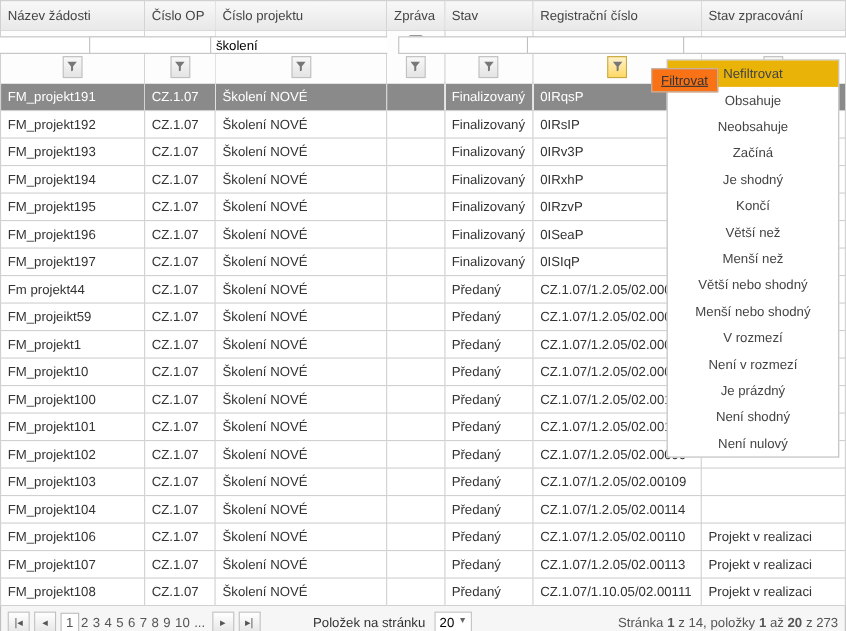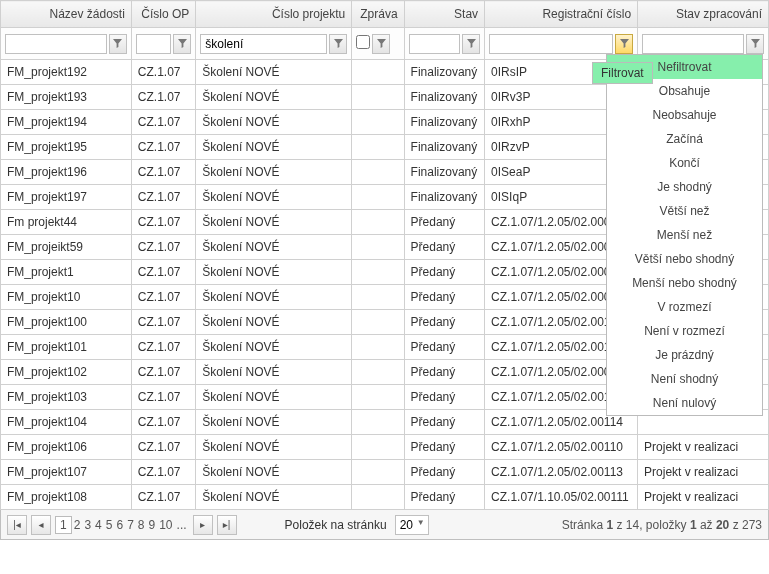--- a/index.html
+++ b/index.html
@@ -20,33 +20,34 @@
   .grid th, .grid td {
     border: 1px solid #d0d0d0;
     padding: 0;
     vertical-align: middle;
     position: relative;
   }
   .header-row th {
     background: linear-gradient(#f8f8f8, #e8e8e8);
     color: #444;
     font-weight: normal;
-    text-align: right;
+    text-align: left;
     padding: 6px 6px;
     height: 16px;
   }
   .filter-row td {
     background: #fdfdfd;
     padding: 4px 4px;
     height: 32px;
   }
   .filter-cell {
     display: flex;
     align-items: center;
     gap: 2px;
+    flex-direction: column;
   }
   .filter-input {
     flex: 1;
     min-width: 0;
     height: 20px;
     border: 1px solid #c0c0c0;
     padding: 0 4px;
     font-size: 12px;
     font-family: inherit;
     background: #fff;
@@ -147,33 +148,34 @@
     border: 1px solid #bbb;
     z-index: 10;
   }
   .filter-menu-item {
     padding: 5px 8px;
     text-align: center;
     color: #444;
     cursor: pointer;
   }
   .filter-menu-item.highlight {
-    background: #86efac;
+    background: #eab308;
   }
   .tooltip {
     position: absolute;
     left: 592px;
     top: 62px;
-    background: #86efac;
+    background: #f97316;
     border: 1px solid #bbb;
     padding: 3px 8px;
     font-size: 12px;
     color: #333;
     z-index: 11;
     white-space: nowrap;
+    text-decoration: underline;
   }
   .container{position:relative;width:769px;}
 </style>
 </head>
 <body>
 
 <div class="container">
 <table class="grid">
   <colgroup id="colgroup">
         <col style="width: 130px;">
@@ -261,20 +263,29 @@
               <div class="filter-btn">
                 <span><svg class="funnel" viewBox="0 0 10 10">
                     <path d="M0 0 L10 0 L6 5 L6 9 L4 10 L4 5 Z" fill="#777"></path>
                   </svg></span>
               </div>
             </div>
           </td>
         </tr>
   </thead>
   <tbody id="tbody">
+        <tr class="data-row selected">
+          <td>FM_projekt191</td>
+          <td>CZ.1.07</td>
+          <td>Školení NOVÉ</td>
+          <td></td>
+          <td>Finalizovaný</td>
+          <td>0IRqsP</td>
+          <td></td>
+        </tr>
         <tr class="data-row">
           <td>FM_projekt192</td>
           <td>CZ.1.07</td>
           <td>Školení NOVÉ</td>
           <td></td>
           <td>Finalizovaný</td>
           <td>0IRsIP</td>
           <td></td>
         </tr>
         <tr class="data-row">
@@ -457,22 +468,22 @@
   <span class="pager-info">
     <span>Stránka </span><b>1</b><span> z </span><span>14</span><span>, položky </span><b>1</b><span> až </span><b>20</b><span> z </span><span>273</span>
   </span>
 </div>
 
 <div class="filter-menu" id="filter-menu">
       <div class="filter-menu-item highlight">Nefiltrovat</div>
       <div class="filter-menu-item">Obsahuje</div>
       <div class="filter-menu-item">Neobsahuje</div>
       <div class="filter-menu-item">Začíná</div>
+      <div class="filter-menu-item">Je shodný</div>
       <div class="filter-menu-item">Končí</div>
-      <div class="filter-menu-item">Je shodný</div>
       <div class="filter-menu-item">Větší než</div>
       <div class="filter-menu-item">Menší než</div>
       <div class="filter-menu-item">Větší nebo shodný</div>
       <div class="filter-menu-item">Menší nebo shodný</div>
       <div class="filter-menu-item">V rozmezí</div>
       <div class="filter-menu-item">Není v rozmezí</div>
       <div class="filter-menu-item">Je prázdný</div>
       <div class="filter-menu-item">Není shodný</div>
       <div class="filter-menu-item">Není nulový</div>
     </div>

